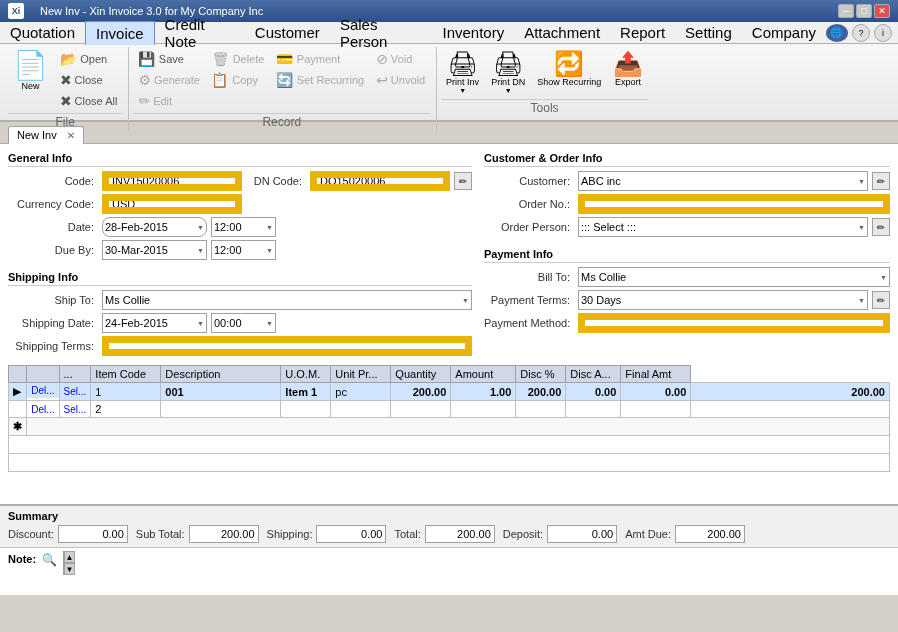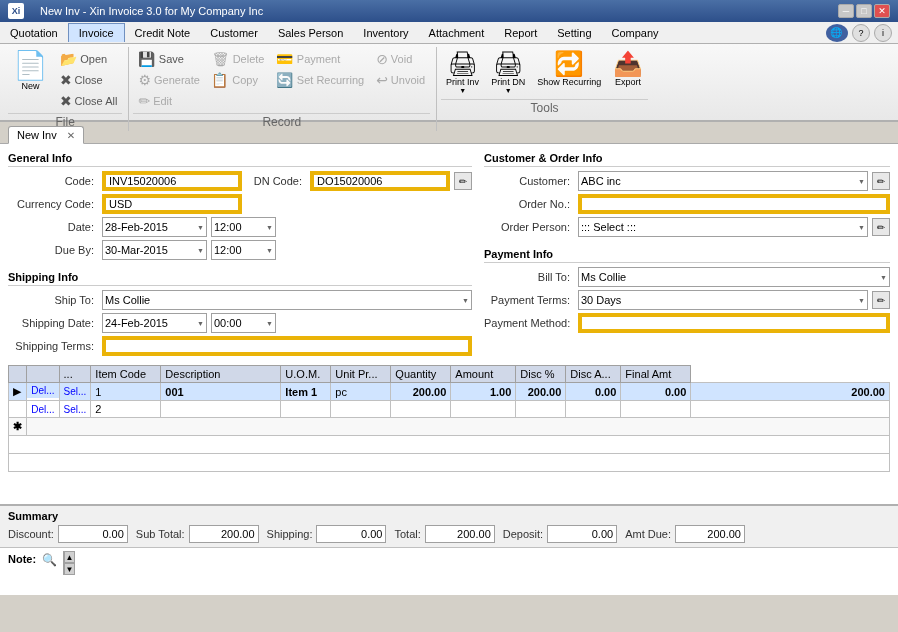--- a/index.html
+++ b/index.html
@@ -10,21 +10,21 @@
     .title-bar-left { display: flex; align-items: center; gap: 16px; }
     .title-bar-logo { width: 16px; height: 16px; background: #fff; border-radius: 2px; display: flex; align-items: center; justify-content: center; color: #2d4f8a; font-weight: bold; font-size: 9px; }
     .title-bar-buttons { display: flex; gap: 2px; }
     .tb-btn { width: 16px; height: 14px; border: 1px solid #aaa; border-radius: 2px; font-size: 9px; display: flex; align-items: center; justify-content: center; cursor: pointer; }
     .tb-btn.minimize { background: #c8c8c8; }
     .tb-btn.maximize { background: #c8c8c8; }
     .tb-btn.close { background: #e05050; color: white; }
 
     
     .menu-bar { background: #f0f0f0; border-bottom: 1px solid #b0b0b0; height: 22px; display: flex; align-items: center; }
-    .menu-item { padding: 3px 10px; cursor: pointer; font-size: 11px; color: #000; }
+    .menu-item { padding: 3px 10px; cursor: pointer; font-size: 15px; color: #000; }
     .menu-item.active { background: #d0e4ff; border: 1px solid #7090c0; border-bottom: none; }
 
     
     .ribbon { background: linear-gradient(to bottom, #f8f8f8, #e8e8e8); border-bottom: 2px solid #b0b0b0; padding: 3px 4px; display: flex; align-items: flex-start; gap: 0; }
     .ribbon-group { border-right: 1px solid #c0c0c0; padding: 2px 6px 2px 4px; display: flex; flex-direction: column; align-items: center; min-width: fit-content; }
     .ribbon-group-label { font-size: 12px; color: #666; margin-top: 2px; border-top: 1px solid #ccc; width: 100%; text-align: center; padding-top: 1px; }
     .ribbon-buttons { display: flex; align-items: flex-start; gap: 2px; }
     .ribbon-btn-large { display: flex; flex-direction: column; align-items: center; padding: 2px 4px; cursor: pointer; border: 1px solid transparent; border-radius: 2px; min-width: 36px; }
     .ribbon-btn-large .icon { font-size: 22px; line-height: 1; }
     .ribbon-btn-large .label { font-size: 9px; text-align: center; color: #000; margin-top: 1px; }
@@ -43,21 +43,21 @@
     
     .main-content { background: white; margin: 0; padding: 8px; height: calc(632px - 22px - 22px - 100px - 22px); overflow: auto; }
 
     
     .two-col { display: flex; gap: 12px; }
     .section { flex: 1; }
     .section-title { font-weight: bold; font-size: 11px; color: #000; margin-bottom: 4px; border-bottom: 1px solid #ccc; padding-bottom: 2px; }
     .form-row { display: flex; align-items: center; margin-bottom: 3px; gap: 4px; }
     .form-label { color: #333; min-width: 90px; text-align: right; padding-right: 4px; font-size: 11px; }
     .form-label-narrow { color: #333; min-width: 70px; text-align: right; padding-right: 4px; font-size: 11px; }
-    .form-input { border: 4px solid #eab308; background: white; padding: 1px 3px; font-size: 11px; height: 20px; }
+    .form-input { border: 7px solid #eab308; background: white; padding: 1px 3px; font-size: 11px; height: 20px; }
     .form-input-wide { width: 140px; }
     .form-select { border: 1px solid #a0a0a0; background: white; padding: 1px 2px; font-size: 11px; height: 20px; appearance: none; padding-right: 16px; position: relative; }
     .select-wrapper { position: relative; display: inline-block; }
     .select-wrapper::after { content: '▼'; position: absolute; right: 3px; top: 50%; transform: translateY(-50%); font-size: 7px; pointer-events: none; color: #666; }
     .edit-icon { width: 18px; height: 18px; background: #e8e8e8; border: 1px solid #a0a0a0; display: flex; align-items: center; justify-content: center; cursor: pointer; font-size: 10px; }
 
     
     .invoice-table { width: 100%; border-collapse: collapse; margin-top: 6px; font-size: 11px; }
     .invoice-table th { background: #d0d8e8; border: 1px solid #a0a0a0; padding: 2px 4px; text-align: left; font-weight: normal; white-space: nowrap; }
     .invoice-table td { border: 1px solid #c0c0c0; padding: 2px 4px; white-space: nowrap; }
@@ -240,21 +240,21 @@
         <input class="form-input form-input-wide" value="DO15020006" style="">
         <div class="edit-icon">✏</div>
       </div>
       <div class="form-row">
         <span class="form-label">Currency Code:</span>
         <input class="form-input form-input-wide" value="USD" style="">
       </div>
       <div class="form-row">
         <span class="form-label">Date:</span>
         <div class="select-wrapper">
-          <select class="form-select" style="width: 105px;">
+          <select class="form-select" style="width: 105px; border-radius: 8px;">
             <option>28-Feb-2015</option>
           </select>
         </div>
         <div class="select-wrapper">
           <select class="form-select" style="width: 65px;">
             <option>12:00</option>
           </select>
         </div>
       </div>
       <div class="form-row">

